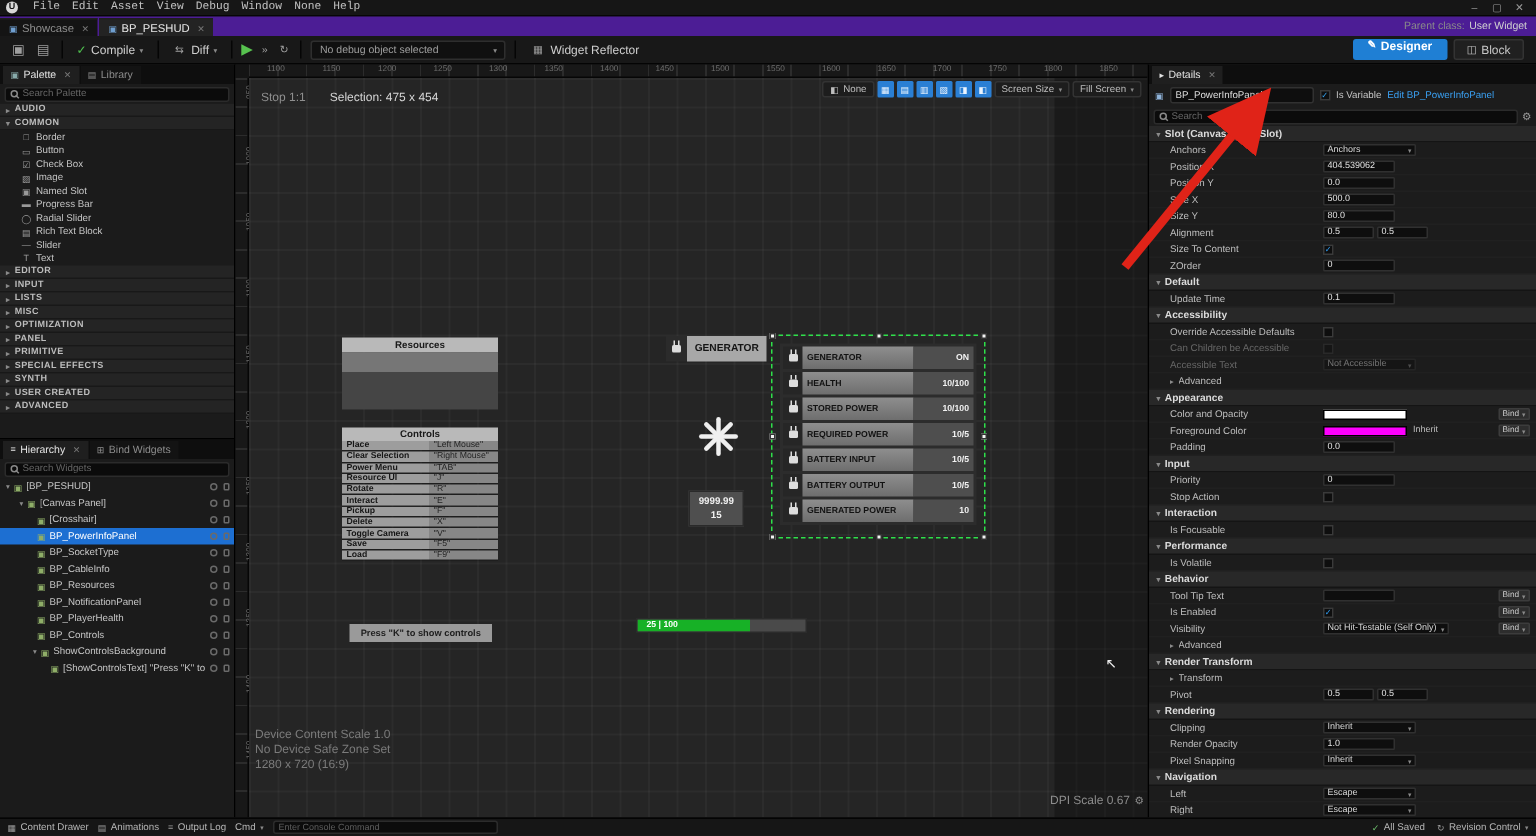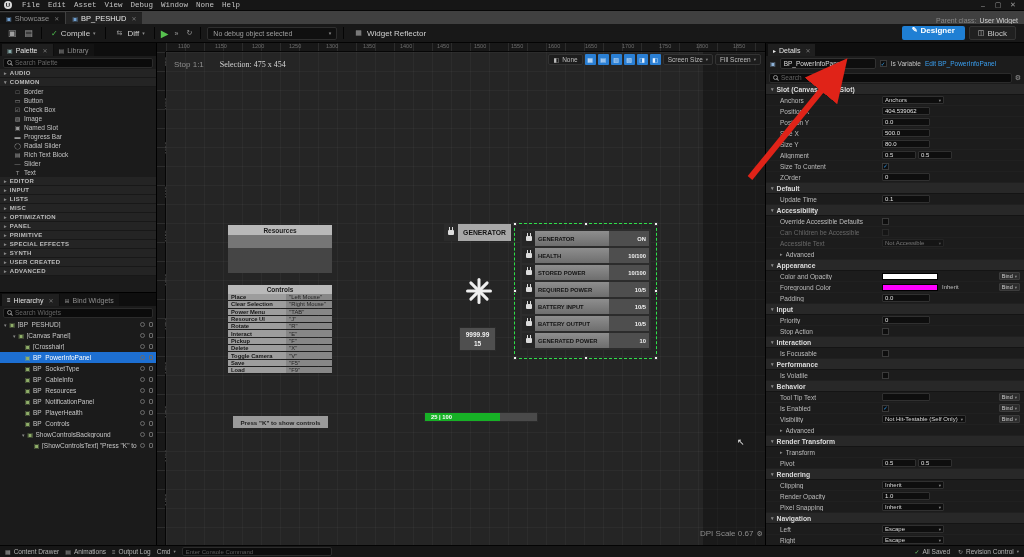--- a/index.html
+++ b/index.html
@@ -6,21 +6,21 @@
   html,body{width:1024px;height:557px;overflow:hidden;}
   body{background:#101010;font-family:"Liberation Sans",sans-serif;color:#c8c8c8;font-size:8px;position:relative;-webkit-font-smoothing:antialiased;}
   span{display:inline-flex;align-items:center;}
 
   
   .menubar{position:absolute;left:0;top:0;right:0;height:11px;background:#161616;display:flex;align-items:center;gap:2px;padding:0 4px;border-bottom:1px solid #060606;}
   .logo{width:8px;height:8px;border-radius:50%;background:#d8d8d8;color:#111;font-size:6px;font-weight:bold;justify-content:center;margin-right:4px;}
   .menu-item{padding:0 4px;font-size:7.5px;color:#c2c2c2;height:11px;}
   .win-controls{margin-left:auto;display:flex;gap:1px;}
   .win-btn{width:14px;height:10px;justify-content:center;font-size:7px;color:#9a9a9a;}
-  .tabrow{position:absolute;left:0;top:11px;right:0;height:13px;background:#404040;display:flex;align-items:flex-end;}
+  .tabrow{position:absolute;left:0;top:11px;right:0;height:13px;background:#4c1d95;display:flex;}
   .atab{height:12px;background:#141414;display:inline-flex;align-items:center;gap:3px;padding:0 6px;margin-right:1px;font-size:7.5px;color:#8f8f8f;border-top:1px solid #1e1e1e;}
   .atab.active{background:#232323;color:#e8e8e8;}
   .ticon{font-size:6px;color:#6f9fd0;}
   .tclose{font-size:6px;color:#777;margin-left:2px;}
   .parent-class{margin-left:auto;padding-right:6px;font-size:7px;color:#8a8a8a;}
   .parent-class b{color:#d0d0d0;font-weight:normal;margin-left:3px;}
   .toolbar{position:absolute;left:0;top:24px;right:0;height:19px;background:#181818;border-bottom:1px solid #040404;display:flex;align-items:center;gap:4px;padding:0 6px;}
   .tb-icon{font-size:9px;color:#9f9f9f;padding:0 2px;}
   .tb-sep{width:1px;height:12px;background:#050505;margin:0 2px;}
   .tb-btn{display:inline-flex;align-items:center;gap:3px;font-size:8px;color:#cfcfcf;padding:0 3px;}
@@ -60,21 +60,21 @@
   .canvas{flex:1;position:relative;background:#171717;overflow:hidden;}
   .ruler-top{position:absolute;left:9px;top:0;right:0;height:9px;background:#181818;border-bottom:1px solid #060606;background-image:repeating-linear-gradient(90deg,#2c2c2c 0 1px,transparent 1px 19px);}
   .ruler-left{position:absolute;left:0;top:9px;bottom:0;width:9px;background:#181818;border-right:1px solid #060606;background-image:repeating-linear-gradient(#2c2c2c 0 1px,transparent 1px 19px);}
   .ruler-corner{position:absolute;left:0;top:0;width:9px;height:9px;background:#141414;}
   .rnum{position:absolute;top:0;font-size:5.5px;color:#6e6e6e;}
   .rnum.v{transform:rotate(-90deg);transform-origin:left top;left:7px;}
   .canvas-inner{position:absolute;left:9px;top:9px;right:0;bottom:0;background-color:#252525;background-image:linear-gradient(rgba(255,255,255,.03) 1px,transparent 1px),linear-gradient(90deg,rgba(255,255,255,.03) 1px,transparent 1px);background-size:19px 19px;}
   .dark-band{position:absolute;left:537px;top:0;bottom:0;right:0;background:rgba(0,0,0,.28);}
   .zoomrow{position:absolute;left:8px;top:8px;display:flex;gap:16px;align-items:center;}
   .zoom-label{font-size:8px;color:#8f8f8f;}
-  .sel-label{font-size:8px;color:#d6d6d6;font-family:Liberation Serif, serif;}
+  .sel-label{font-size:8px;color:#d6d6d6;}
   .cv-toolbar{position:absolute;top:2px;right:4px;display:flex;gap:2px;align-items:center;}
   .cv-btn{height:11px;background:#1d1d1d;border:1px solid #333;border-radius:2px;display:inline-flex;align-items:center;gap:3px;padding:0 4px;font-size:6.5px;color:#bdbdbd;}
   .cv-blue{width:11px;height:11px;background:#2a7fd4;border-radius:1px;justify-content:center;font-size:6px;color:#eaf4ff;display:inline-flex;align-items:center;}
 
   .widget{position:absolute;}
   .res-head{height:10px;background:#b9b9b9;color:#1a1a1a;font-size:6.5px;font-weight:bold;display:flex;align-items:center;justify-content:center;}
   .res-band{height:13px;background:#767676;}
   .res-body{height:25px;background:#454545;}
   .ctl-head{height:9px;background:#b9b9b9;color:#1a1a1a;font-size:6.5px;font-weight:bold;display:flex;align-items:center;justify-content:center;}
   .ctl-row{display:flex;height:7.3px;border-bottom:1px solid rgba(0,0,0,.18);}
@@ -644,20 +644,25 @@
         <span class="handle" style="left:-2px;bottom:-2px;"></span>
         <span class="handle" style="left:50%;bottom:-2px;margin-left:-2px;"></span>
         <span class="handle" style="right:-2px;bottom:-2px;"></span>
       </div>
 
       <div class="widget progress" style="left:258px;top:360px;width:114px;height:10px;">
         <span class="prog-fill" style="width: 67%;"></span>
         <span class="prog-label">25 | 100</span>
       </div>
 
+      <div class="dev-info">
+        <div>Device Content Scale 1.0</div>
+        <div>No Device Safe Zone Set</div>
+        <div>1280 x 720 (16:9)</div>
+      </div>
       <div class="dpi">
         <span>DPI Scale 0.67</span>
         <span style="font-size:7px;">⚙</span>
       </div>
 
       <span class="cursor" style="left:571px;top:385px;">↖</span>
     </div>
   </div>
 
   <div class="details">

